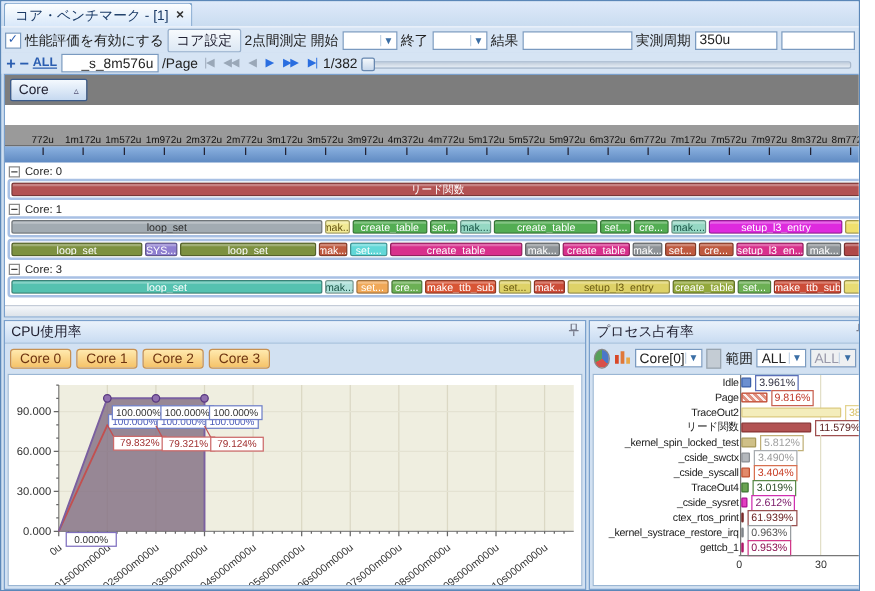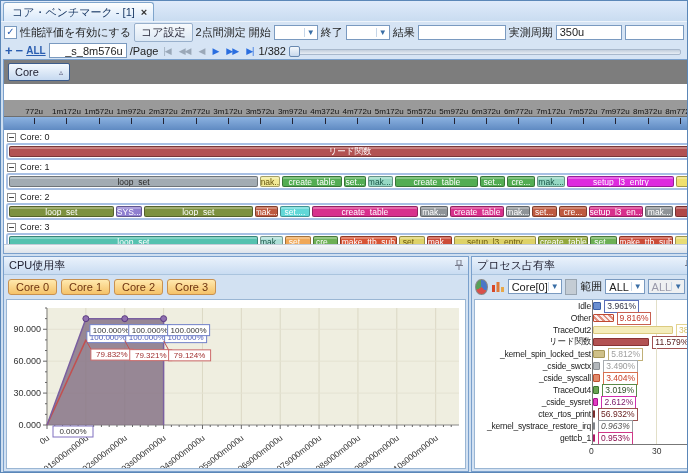--- a/index.html
+++ b/index.html
@@ -195,26 +195,20 @@
           <div class="seg" style="flex: 18 1 0px; background: rgb(242, 234, 150); color: rgb(102, 85, 17);">mak...</div>
           <div class="seg" style="flex: 59 1 0px; background: rgb(83, 173, 83); color: rgb(255, 255, 255);">create_table</div>
           <div class="seg" style="flex: 20 1 0px; background: rgb(83, 173, 83); color: rgb(255, 255, 255);">set...</div>
           <div class="seg" style="flex: 24 1 0px; background: rgb(150, 216, 196); color: rgb(26, 85, 72);">mak....</div>
           <div class="seg" style="flex: 82 1 0px; background: rgb(83, 173, 83); color: rgb(255, 255, 255);">create_table</div>
           <div class="seg" style="flex: 23 1 0px; background: rgb(83, 173, 83); color: rgb(255, 255, 255);">set...</div>
           <div class="seg" style="flex: 26 1 0px; background: rgb(83, 173, 83); color: rgb(255, 255, 255);">cre...</div>
           <div class="seg" style="flex: 27 1 0px; background: rgb(150, 216, 196); color: rgb(26, 85, 72);">mak....</div>
           <div class="seg" style="flex: 106 1 0px; background: rgb(222, 42, 222); color: rgb(255, 255, 255);">setup_l3_entry</div>
           <div class="seg" style="flex: 13 1 0px; background: rgb(240, 224, 110); color: rgb(51, 51, 51);"></div>
-        </div>
-        <div class="tl-glabel">
-          <span class="collapse">
-            <b></b>
-          </span>
-          <span>Core: 2</span>
         </div>
         <div class="tl-row">
           <div class="seg dotted" style="flex: 106 1 0px; background: rgb(125, 145, 64); color: rgb(255, 255, 255);">loop_set</div>
           <div class="seg" style="flex: 25 1 0px; background: rgb(143, 127, 208); color: rgb(255, 255, 255);">SYS...</div>
           <div class="seg dotted" style="flex: 110 1 0px; background: rgb(125, 145, 64); color: rgb(255, 255, 255);">loop_set</div>
           <div class="seg" style="flex: 22 1 0px; background: rgb(191, 90, 64); color: rgb(255, 255, 255);">mak...</div>
           <div class="seg" style="flex: 29 1 0px; background: rgb(98, 216, 216); color: rgb(255, 255, 255);">set....</div>
           <div class="seg dotted" style="flex: 107 1 0px; background: rgb(216, 48, 140); color: rgb(255, 255, 255);">create_table</div>
           <div class="seg" style="flex: 27 1 0px; background: rgb(143, 148, 152); color: rgb(255, 255, 255);">mak...</div>
           <div class="seg" style="flex: 54 1 0px; background: rgb(216, 48, 140); color: rgb(255, 255, 255);">create_table</div>
@@ -436,21 +430,21 @@
     <div class="chartwrap" id="proc-chart">
         <div class="prow">
           <span class="plabel">Idle</span>
           <span class="barzone">
             <span class="gridv" style="left: 63px;"></span>
             <span class="pbar" style="width: 8.3181px; background: rgb(107, 143, 208); border: 1px solid rgb(59, 95, 168);"></span>
             <span class="pval" style="left: 11.3181px; border-color: rgb(91, 111, 184); color: rgb(51, 51, 68);">3.961%</span>
           </span>
         </div>
         <div class="prow">
-          <span class="plabel">Other</span>
+          <span class="plabel">Page</span>
           <span class="barzone">
             <span class="gridv" style="left: 63px;"></span>
             <span class="pbar" style="width: 20.6136px; background: repeating-linear-gradient(45deg, rgba(255, 255, 255, 0.85) 0px, rgba(255, 255, 255, 0.85) 2px, transparent 2px, transparent 4px) rgb(224, 144, 128); border: 1px solid rgb(192, 72, 48);"></span>
             <span class="pval" style="left: 23.6136px; border-color: rgb(200, 96, 80); color: rgb(192, 56, 40);">9.816%</span>
           </span>
         </div>
         <div class="prow">
           <span class="plabel">TraceOut2</span>
           <span class="barzone">
             <span class="gridv" style="left: 63px;"></span>
@@ -504,29 +498,29 @@
             <span class="gridv" style="left: 63px;"></span>
             <span class="pbar" style="width: 5.4852px; background: rgb(226, 62, 192); border: 1px solid rgb(170, 14, 144);"></span>
             <span class="pval" style="left: 8.4852px; border-color: rgb(208, 48, 176); color: rgb(122, 24, 104);">2.612%</span>
           </span>
         </div>
         <div class="prow">
           <span class="plabel">ctex_rtos_print</span>
           <span class="barzone">
             <span class="gridv" style="left: 63px;"></span>
             <span class="pbar" style="width: 2.0685px; background: rgb(168, 72, 72); border: 1px solid rgb(122, 42, 42);"></span>
-            <span class="pval" style="left: 5.0685px; border-color: rgb(152, 80, 80); color: rgb(106, 34, 34);">56.932%</span>
+            <span class="pval" style="left: 5.0685px; border-color: rgb(152, 80, 80); color: rgb(106, 34, 34);">61.939%</span>
           </span>
         </div>
         <div class="prow">
           <span class="plabel">_kernel_systrace_restore_irq</span>
           <span class="barzone">
             <span class="gridv" style="left: 63px;"></span>
             <span class="pbar" style="width: 2.0223px; background: rgb(168, 172, 176); border: 1px solid rgb(128, 132, 138);"></span>
-            <span class="pval" style="left: 5.0223px; border-color: rgb(152, 156, 160); color: rgb(85, 85, 85); font-style: italic;">0.963%</span>
+            <span class="pval" style="left: 5.0223px; border-color: rgb(152, 156, 160); color: rgb(85, 85, 85);">0.963%</span>
           </span>
         </div>
         <div class="prow">
           <span class="plabel">gettcb_1</span>
           <span class="barzone">
             <span class="gridv" style="left: 63px;"></span>
             <span class="pbar" style="width: 2.0013px; background: rgb(224, 72, 152); border: 1px solid rgb(176, 24, 104);"></span>
             <span class="pval" style="left: 5.0013px; border-color: rgb(208, 56, 136); color: rgb(138, 16, 80);">0.953%</span>
           </span>
         </div>

